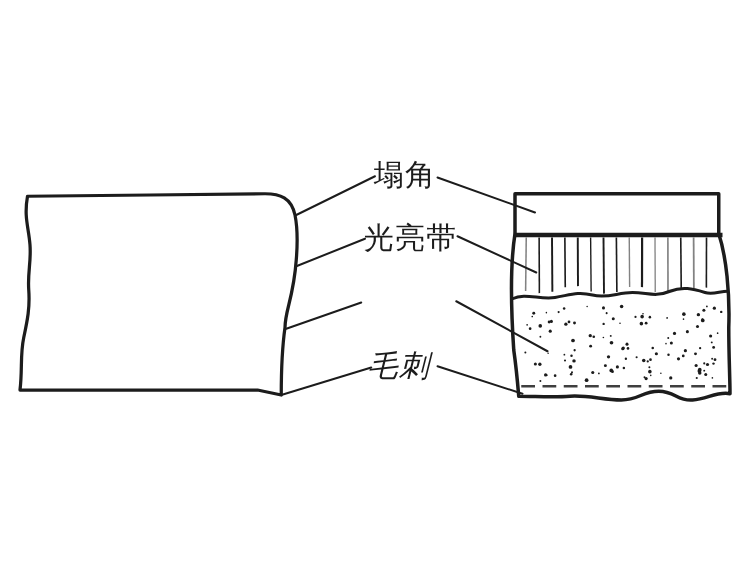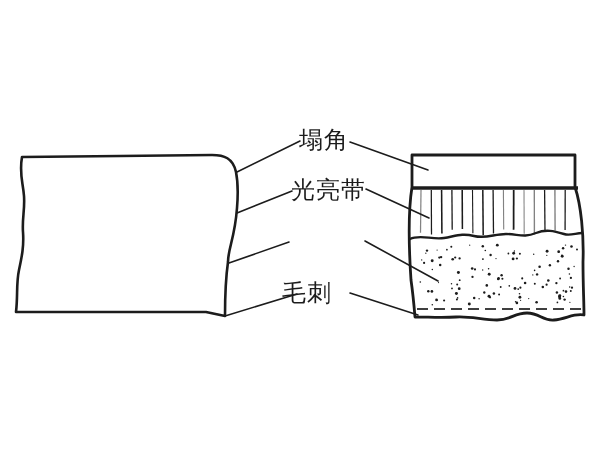--- a/index.html
+++ b/index.html
@@ -222,14 +222,14 @@
       <line x1="366" y1="189" x2="429" y2="218"></line>
       <line x1="289" y1="242" x2="229" y2="263"></line>
       <line x1="365" y1="241" x2="438" y2="281"></line>
       <line x1="297" y1="294" x2="225" y2="316"></line>
       <line x1="350" y1="293" x2="418" y2="315"></line>
     </g>
   </svg>
 
   <div class="zone-label" style="left:291px;top:177px;">光亮带</div>
   <div class="zone-label" style="left:299px;top:127px;">塌角</div>
-  <div class="zone-label" style="left:282px;top:280px;">毛刺</div>
+  <div class="zone-label" style="left:294px;top:280px;font-style:italic;">毛刺</div>
 </div>
 
 </body></html>

